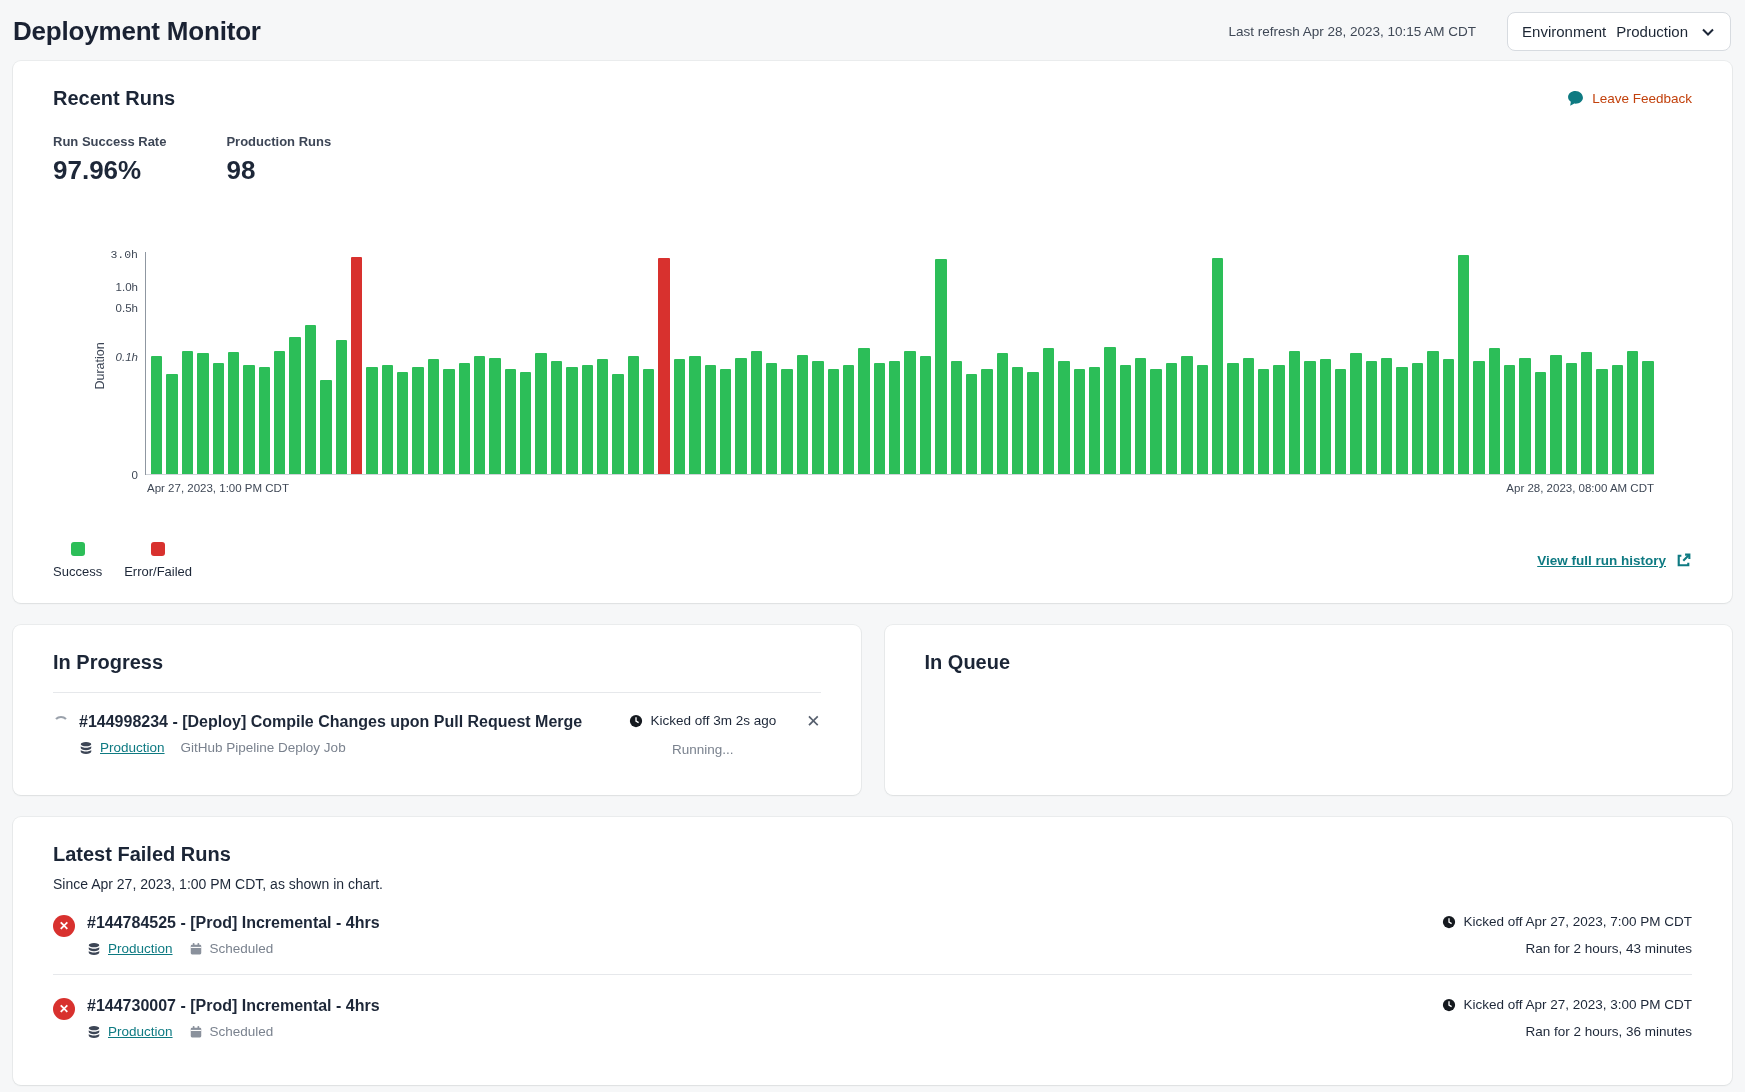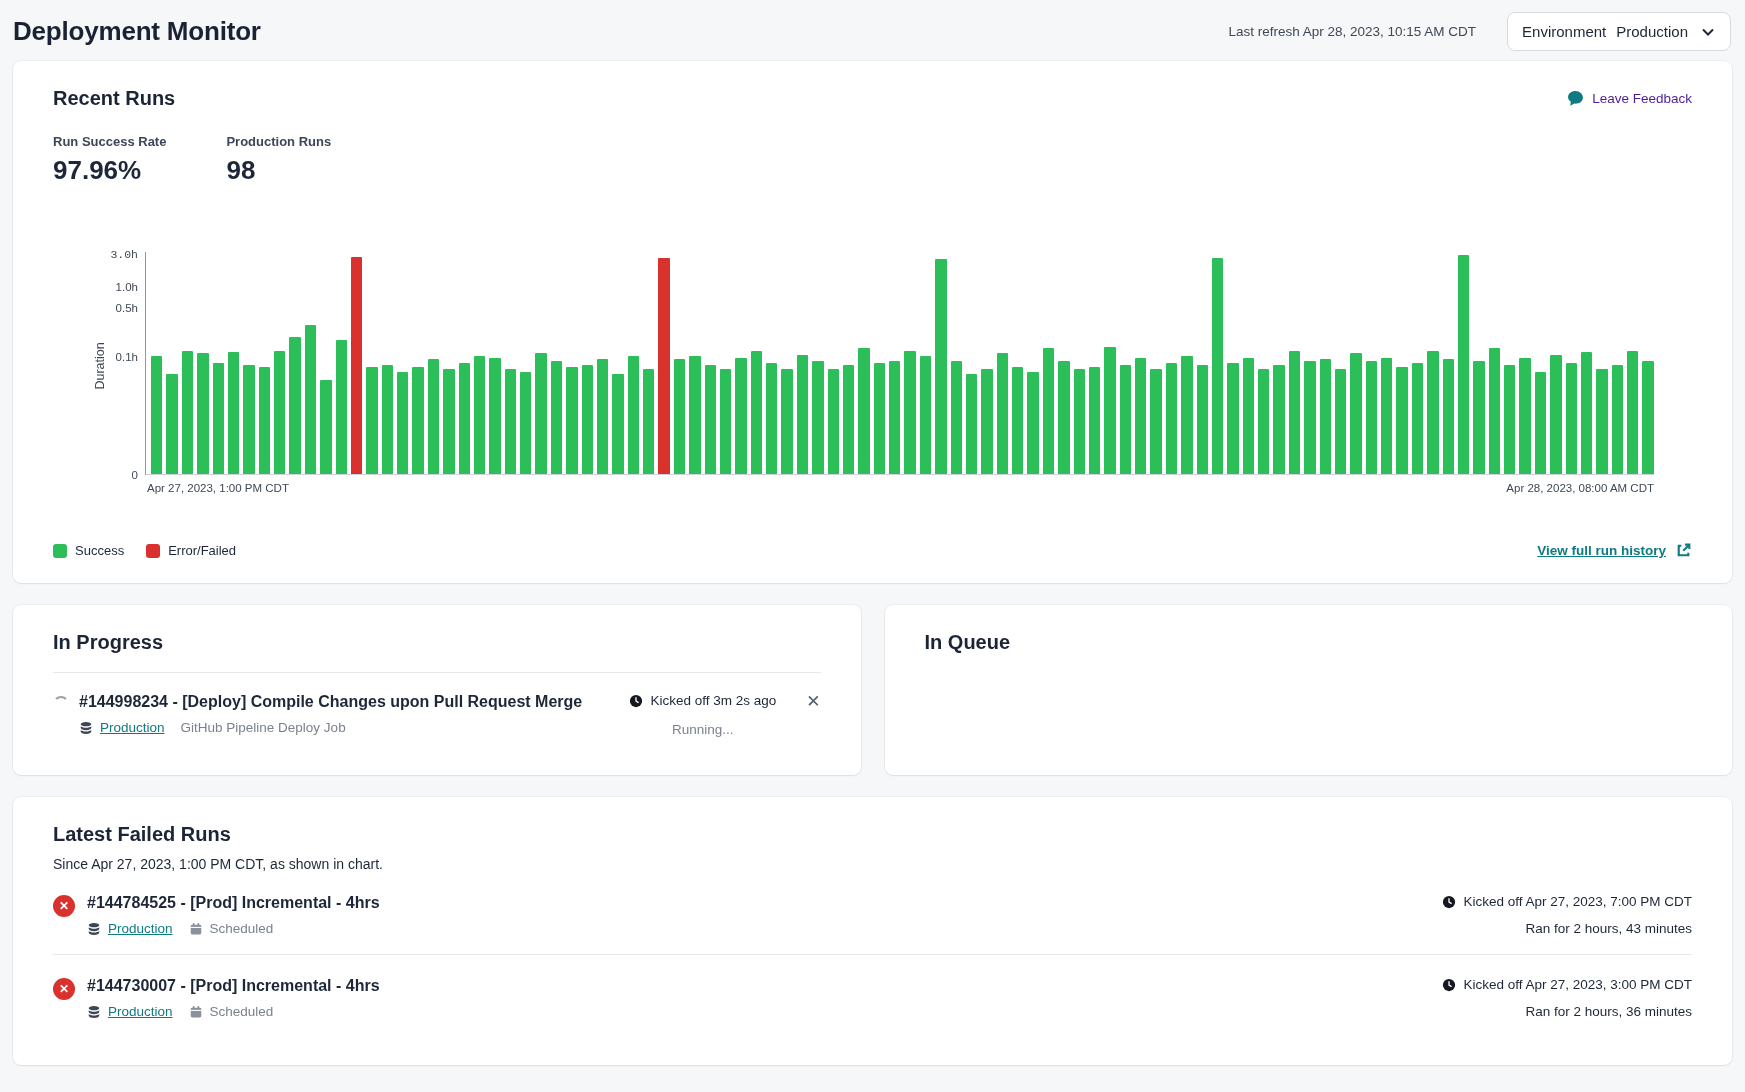--- a/index.html
+++ b/index.html
@@ -31,41 +31,41 @@
     box-shadow: 0 0 0 1px rgba(20,30,40,0.05), 0 1px 2px rgba(20,30,40,0.06);
     padding: 26px 40px 24px 40px;
   }
   .card-heading { font-size: 20px; font-weight: 700; color: #1b2536; }
   .card-head-row { display: flex; align-items: center; justify-content: space-between; }
   
   .stats-row { display: flex; gap: 60px; margin-top: 24px; }
   .stat-label { font-size: 13px; font-weight: 700; color: #3d4656; }
   .stat-value { font-size: 26px; font-weight: 600; color: #1d2738; margin-top: 6px; }
   .feedback-link { display: inline-flex; align-items: center; gap: 8px;
-    color: #4c1d95; font-size: 13.5px; text-decoration: none; cursor: pointer; }
+    color: #c2410c; font-size: 13.5px; text-decoration: none; cursor: pointer; }
   .chart-wrap { margin-top: 66px; position: relative; padding-left: 92px; padding-right: 38px; }
   .duration-label {
     position: absolute; left: 40px; top: 50%;
     transform: translateY(-65%) rotate(180deg);
     writing-mode: vertical-rl; font-size: 12.5px; color: #3d4656;
   }
   .plot { position: relative; height: 223px; border-left: 1px solid #8f97a1; }
   .yticks { position: absolute; left: -8px; top: 0; bottom: 0; width: 0; }
   .yticks span {
     position: absolute; right: 0; transform: translateY(50%);
     font-size: 11.5px; color: #3f4856; white-space: nowrap;
   }
   .bars { display: flex; align-items: flex-end; gap: 4px; height: 100%;
     padding-left: 5px; border-bottom: 1px solid #cfd3d8; }
   .bar { flex: 1 1 0; min-width: 2px; border-radius: 1px 1px 0 0; cursor: pointer; }
   .xlabels { display: flex; justify-content: space-between; margin-top: 7px; padding-left: 2px;
     font-size: 11.5px; color: #3f4856; }
   .chart-footer { display: flex; align-items: center; justify-content: space-between; margin-top: 48px; }
   .legend { display: flex; align-items: center; gap: 22px; }
-  .legend-item { display: inline-flex; align-items: center; gap: 8px; font-size: 13px; color: #1d2738; }
+  .legend-item { display: inline-flex; align-items: center; gap: 8px; font-size: 13px; color: #1d2738; flex-direction: column; }
   .legend-swatch { width: 14px; height: 14px; border-radius: 3px; display: inline-block; }
   .history-link { display: inline-flex; align-items: center; gap: 9px;
     color: #0e7a82; font-size: 13.5px; font-weight: 700; cursor: pointer; }
   .history-link .txt { text-decoration: underline; }
   
   .two-col { display: flex; gap: 24px; }
   .two-col .card { flex: 1 1 0; min-height: 170px; }
   .divider { border: none; border-top: 1px solid #e6e8eb; margin: 18px 0 0 0; }
   .run-row { display: flex; align-items: flex-start; margin-top: 20px; }
   .spinner {
@@ -144,21 +144,21 @@
       </div>
     </div>
 
     <div class="chart-wrap">
       <span class="duration-label">Duration</span>
       <div class="plot">
         <div class="yticks">
             <span style="bottom: 99.1252%; font-family: Liberation Mono, monospace;">3.0h</span>
             <span style="bottom: 84.2344%;">1.0h</span>
             <span style="bottom: 74.8393%;">0.5h</span>
-            <span style="bottom: 53.0245%;">0.1h</span>
+            <span style="bottom: 53.0245%; font-style: italic;">0.1h</span>
             <span style="bottom: 0%;">0</span>
           </div>
         <div class="bars">
             <div class="bar" style="height: 53.0245%; background: rgb(44, 190, 88);"></div>
             <div class="bar" style="height: 44.9213%; background: rgb(44, 190, 88);"></div>
             <div class="bar" style="height: 55.4958%; background: rgb(44, 190, 88);"></div>
             <div class="bar" style="height: 54.3164%; background: rgb(44, 190, 88);"></div>
             <div class="bar" style="height: 50%; background: rgb(44, 190, 88);"></div>
             <div class="bar" style="height: 54.9189%; background: rgb(44, 190, 88);"></div>
             <div class="bar" style="height: 49.1252%; background: rgb(44, 190, 88);"></div>

